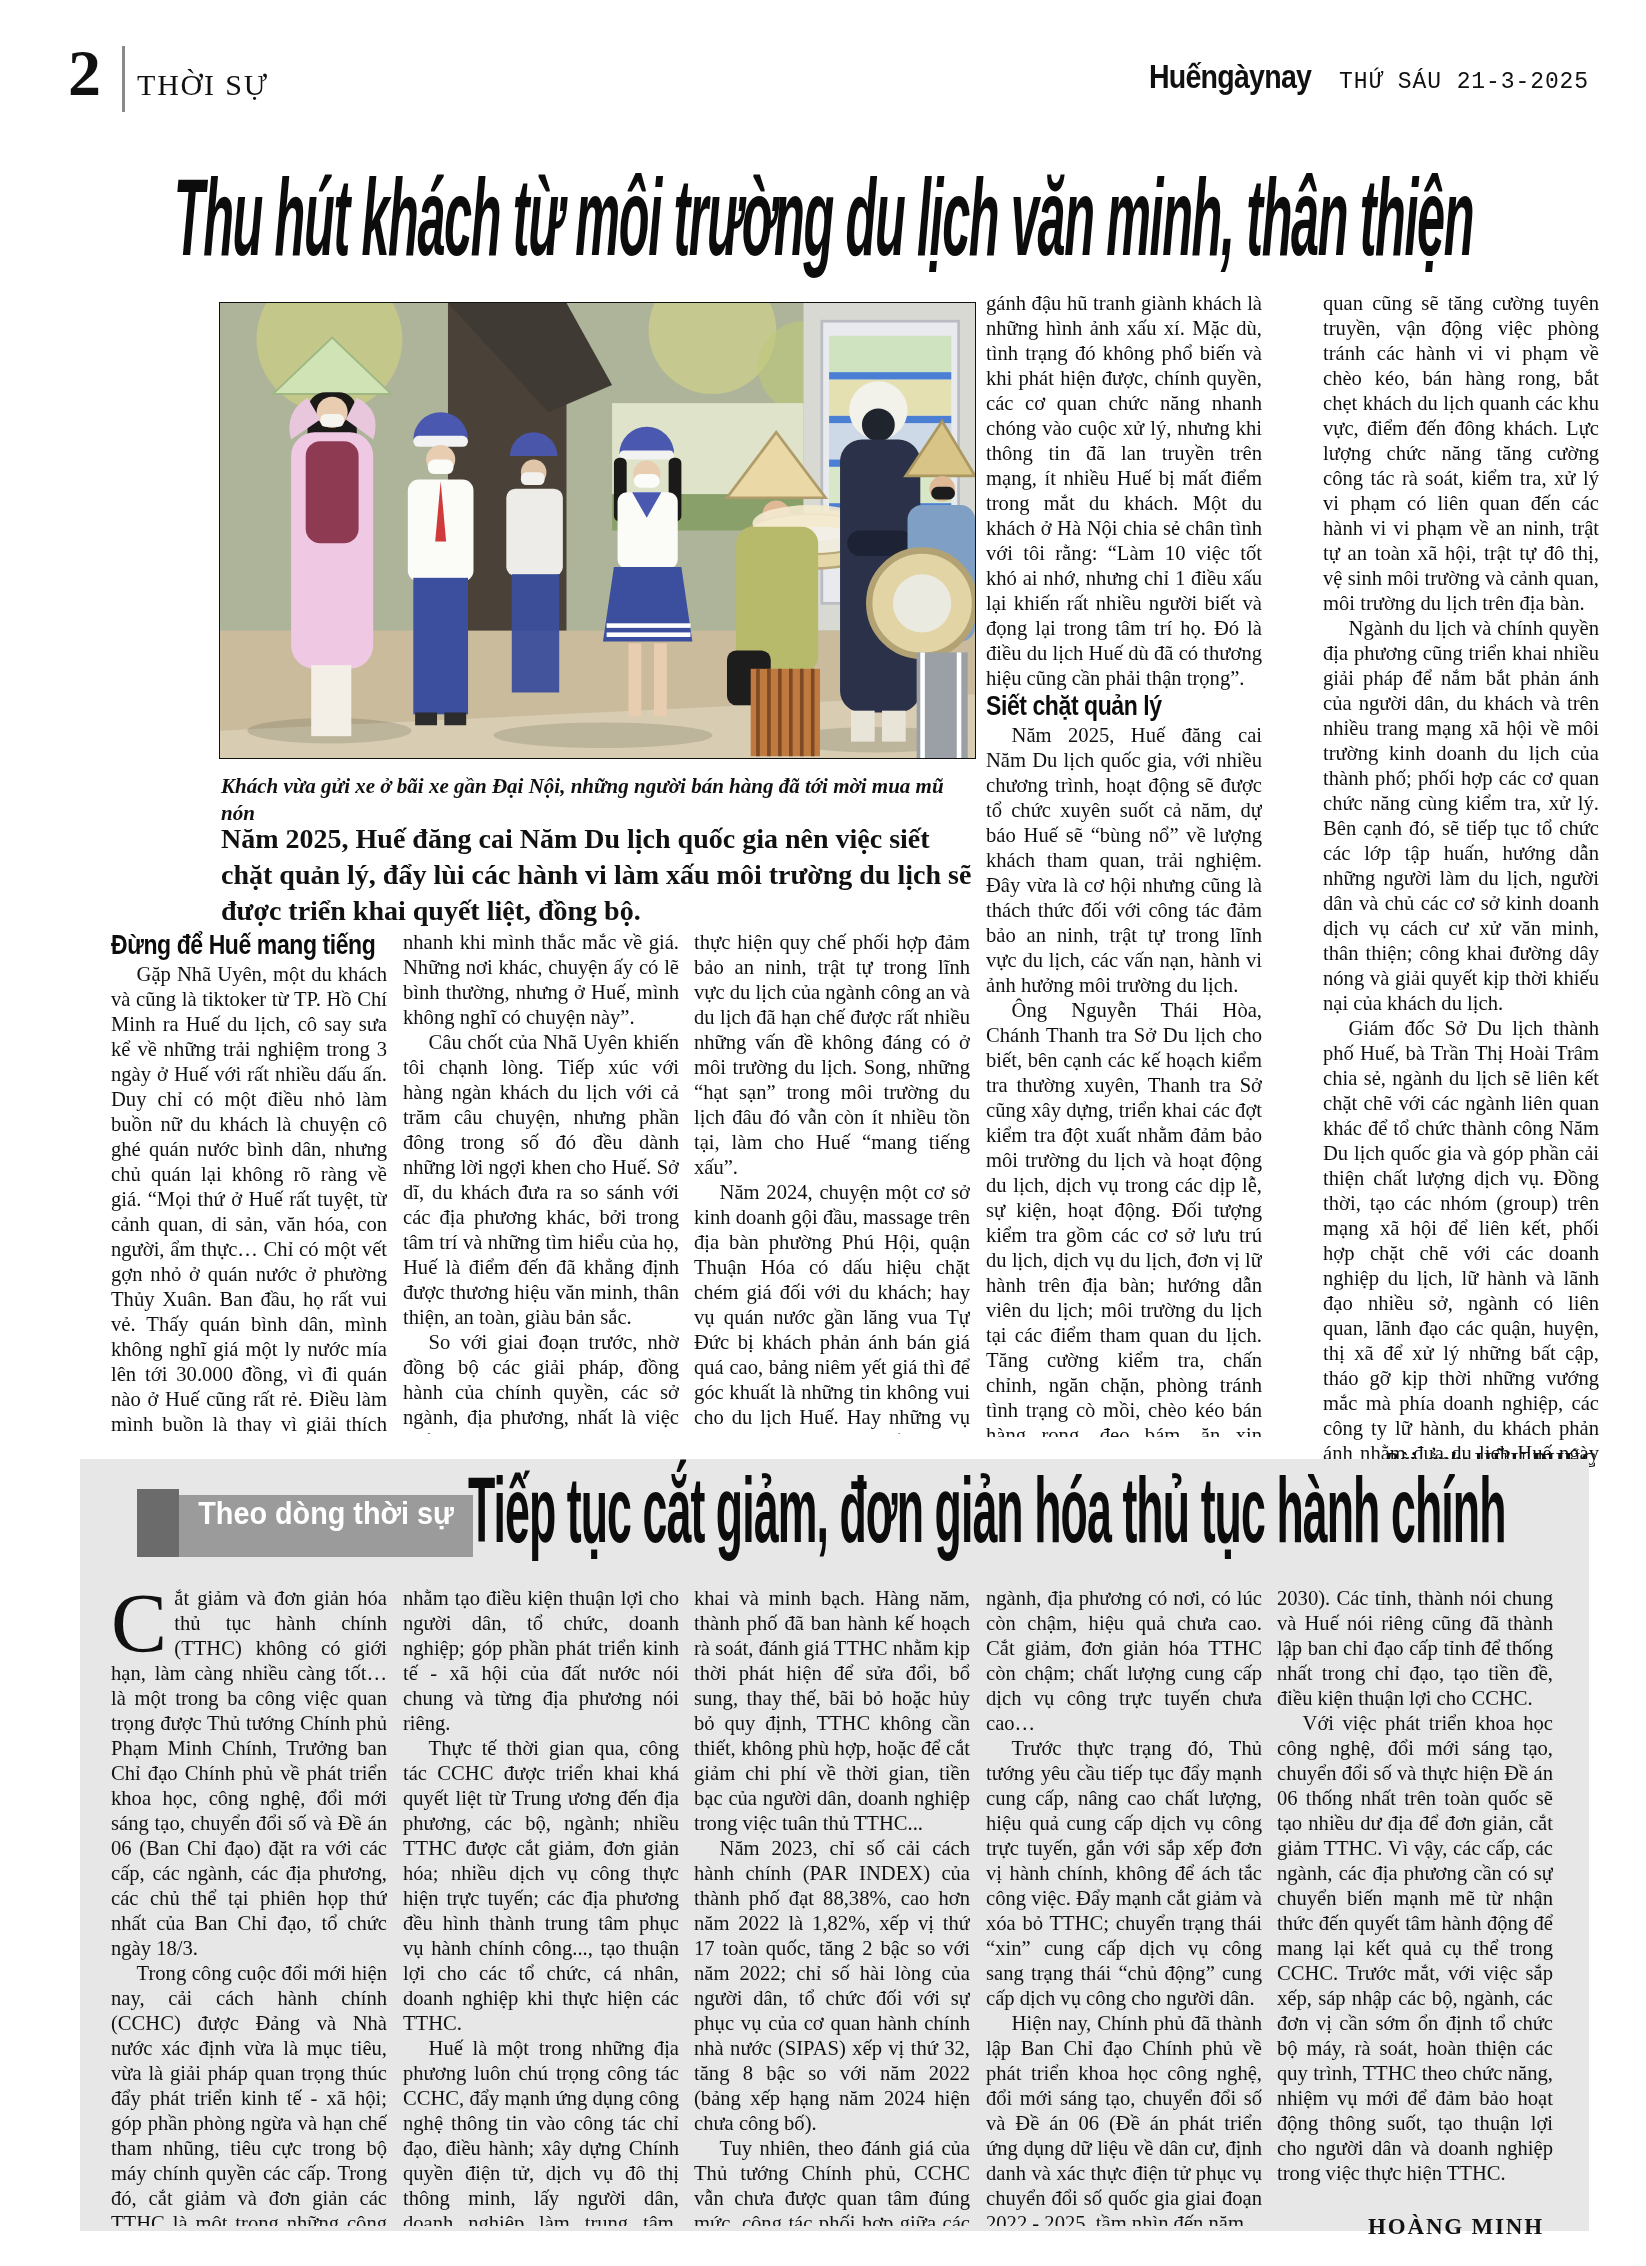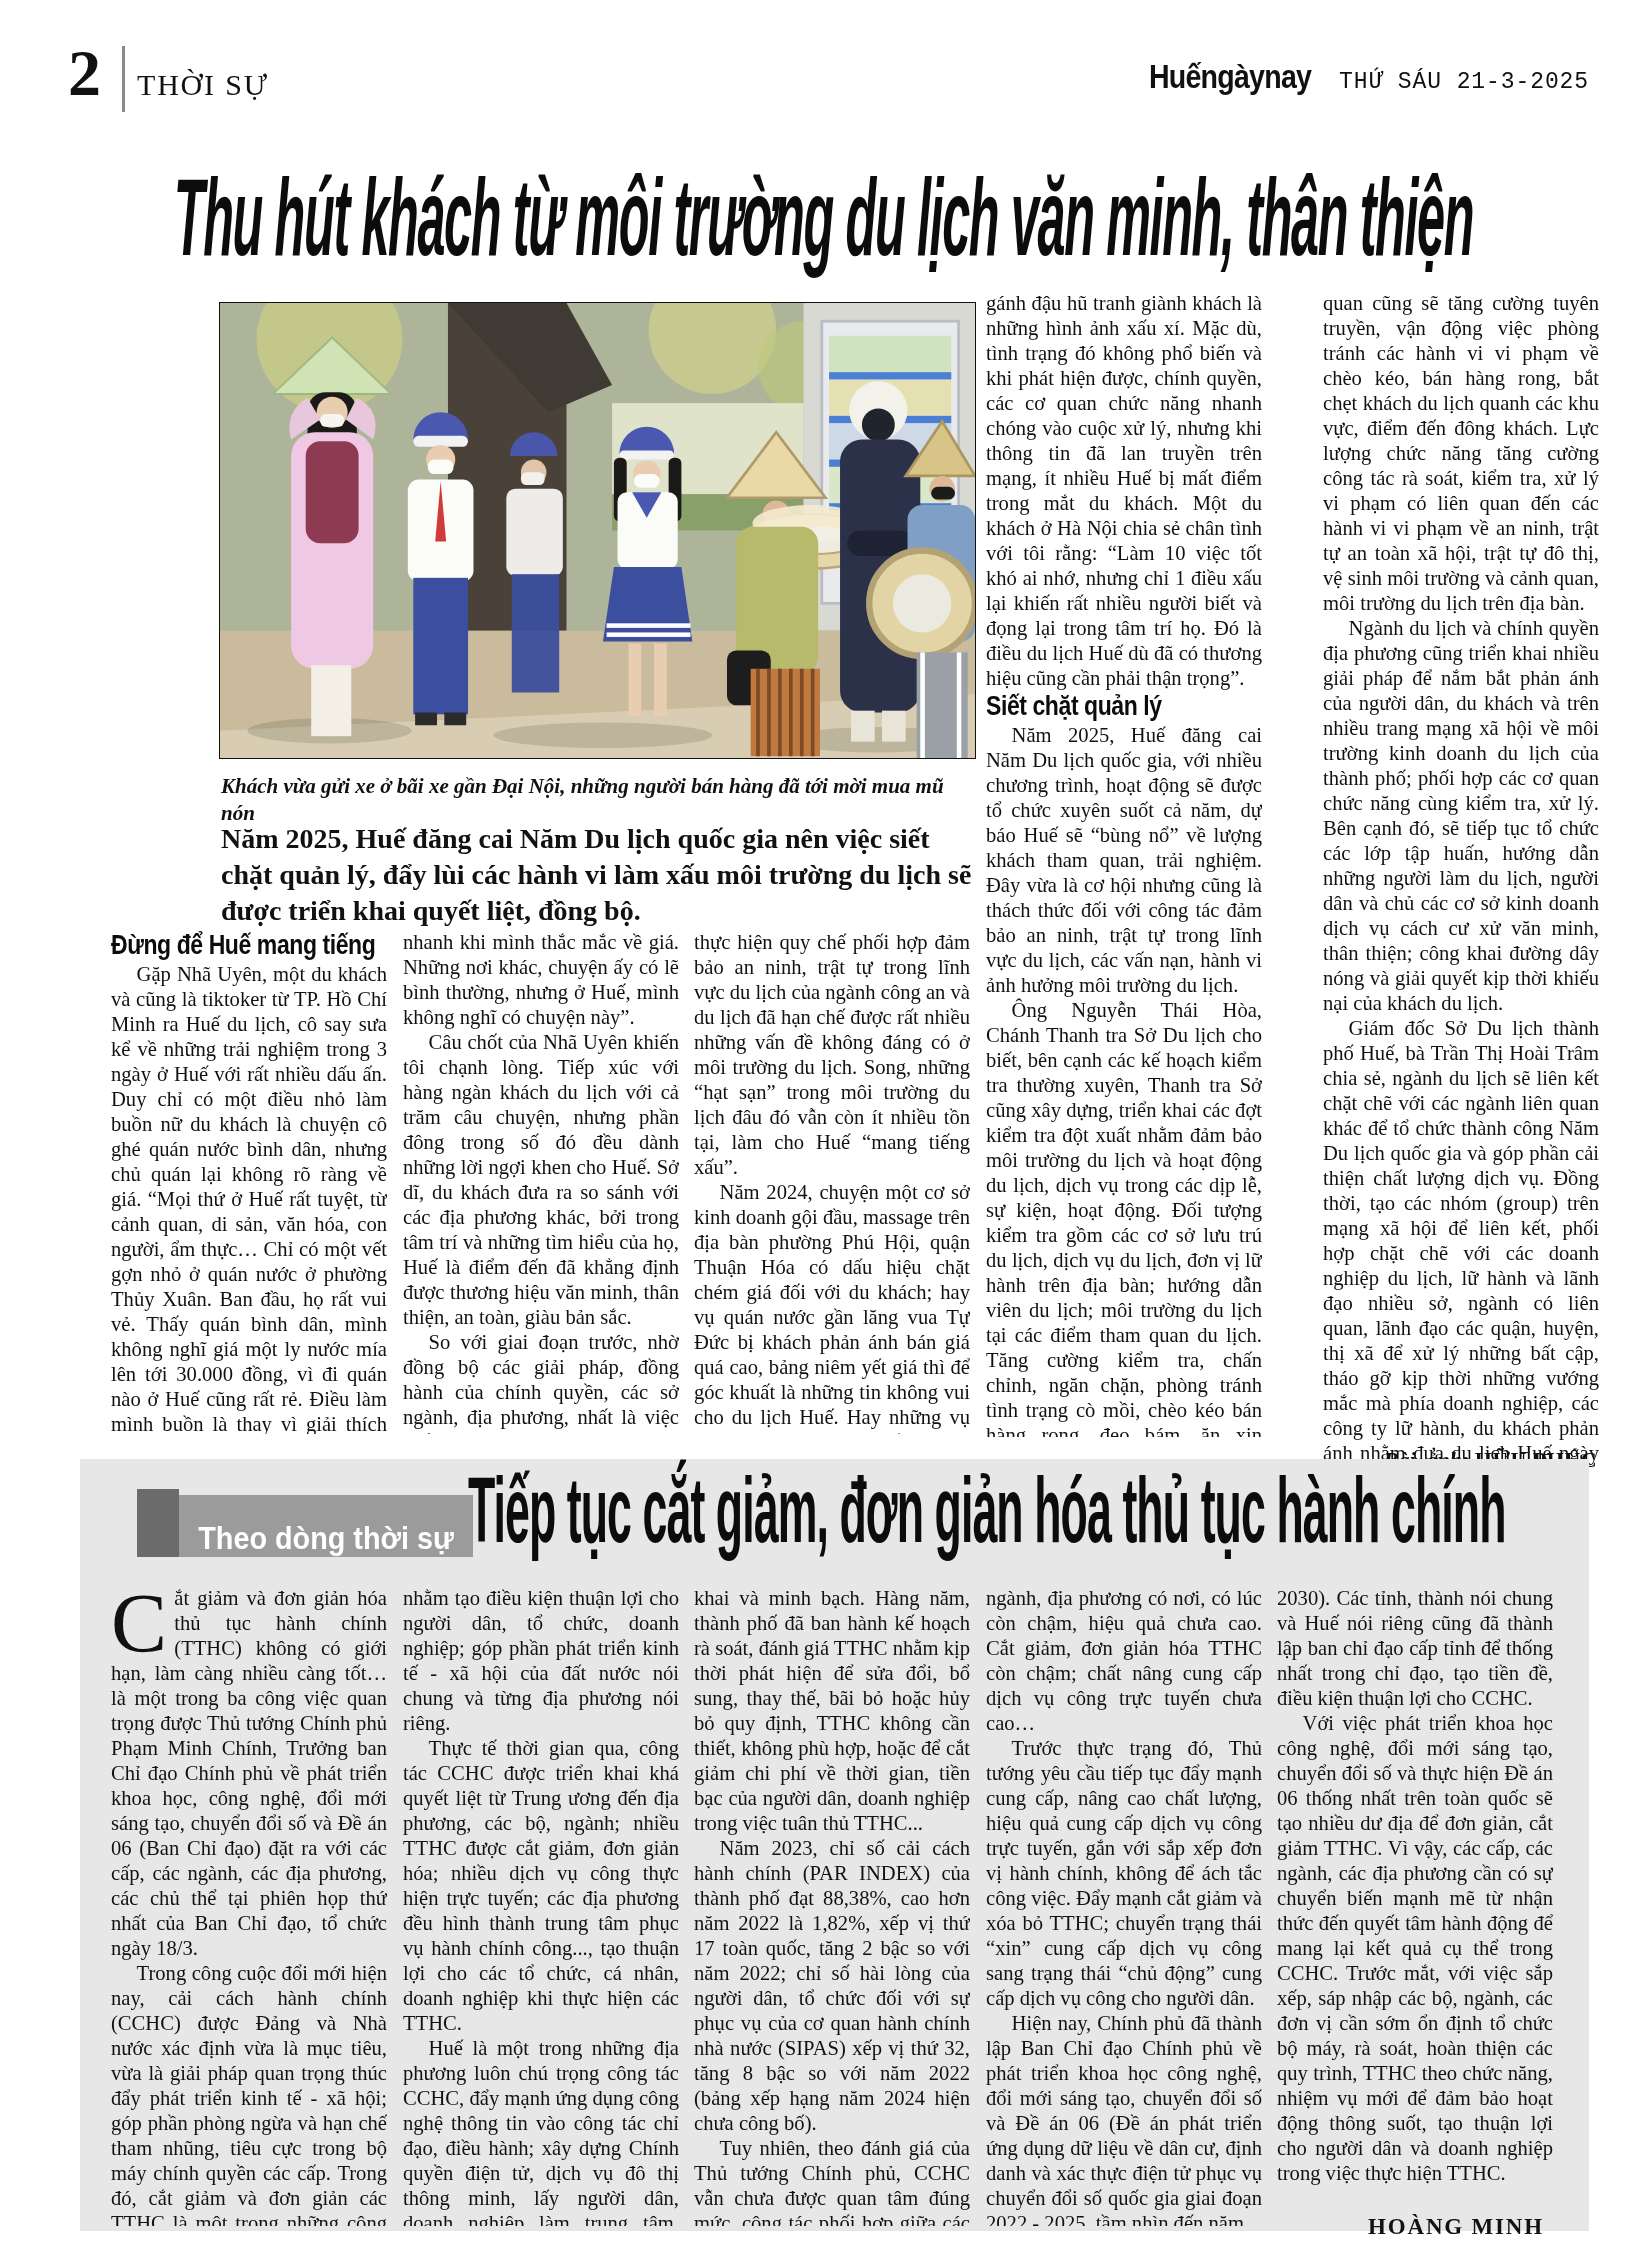--- a/index.html
+++ b/index.html
@@ -31,21 +31,21 @@
   .c2{left:403px;top:930px;height:504px;}
   .c3{left:694px;top:930px;height:504px;}
   .c4{left:986px;top:291px;height:1146px;}
   .c5{left:1277px;top:291px;height:1146px;padding-bottom:37px;margin-left:46px;}
   .byline{position:absolute;bottom:1.8px;right:1.8px;text-indent:0 !important;font-size:22px;}
   .byline em{font-weight:700;}
   .byline b{font-weight:700;font-style:normal;letter-spacing:0.5px;}
   
   .bottom-panel{position:absolute;left:80px;top:1459px;width:1509px;height:772px;background:#e7e7e7;}
   .kicker-sq{position:absolute;left:137px;top:1489px;width:42px;height:68px;background:#6b6b6b;}
-  .kicker-box{position:absolute;left:179px;top:1495px;width:294px;height:62px;background:#9b9b9b;display:flex;align-items:flex-end;justify-content:center;}
+  .kicker-box{position:absolute;left:179px;top:1495px;width:294px;height:62px;background:#9b9b9b;display:flex;align-items:flex-start;justify-content:center;}
   .kicker-box span{color:#fff;font-family:"Liberation Sans",sans-serif;font-weight:700;font-size:32px;white-space:nowrap;transform:scaleX(.9);}
   .headline2-wrap{position:absolute;left:384px;top:1455px;width:1206px;height:110px;display:flex;justify-content:center;align-items:center;}
   .headline2{font-family:"Liberation Sans",sans-serif;font-weight:700;font-size:86px;white-space:nowrap;letter-spacing:-1.8px;
              transform:scale(0.52,1.08);transform-origin:center center;color:#0c0c0c;}
   .b1{left:111px;top:1586px;height:640px;}
   .b2{left:403px;top:1586px;height:640px;}
   .b3{left:694px;top:1586px;height:640px;}
   .b4{left:986px;top:1586px;height:640px;}
   .b5{left:1277px;top:1586px;height:640px;padding-bottom:37px;}
   .dropcap{float:left;font-size:84px;line-height:68px;padding:3.7px 7.3px 0 0;font-family:"Liberation Serif",serif;}
@@ -232,21 +232,21 @@
       <p class="noindent">nhằm tạo điều kiện thuận lợi cho người dân, tổ chức, doanh nghiệp; góp phần phát triển kinh tế - xã hội của đất nước nói chung và từng địa phương nói riêng.</p>
       <p>Thực tế thời gian qua, công tác CCHC được triển khai khá quyết liệt từ Trung ương đến địa phương, các bộ, ngành; nhiều TTHC được cắt giảm, đơn giản hóa; nhiều dịch vụ công thực hiện trực tuyến; các địa phương đều hình thành trung tâm phục vụ hành chính công..., tạo thuận lợi cho các tổ chức, cá nhân, doanh nghiệp khi thực hiện các TTHC.</p>
       <p>Huế là một trong những địa phương luôn chú trọng công tác CCHC, đẩy mạnh ứng dụng công nghệ thông tin vào công tác chỉ đạo, điều hành; xây dựng Chính quyền điện tử, dịch vụ đô thị thông minh, lấy người dân, doanh nghiệp làm trung tâm, hướng tới nền hành chính hiện đại, công</p>
     </div>
   <div class="col b3">
       <p class="noindent">khai và minh bạch. Hàng năm, thành phố đã ban hành kế hoạch rà soát, đánh giá TTHC nhằm kịp thời phát hiện để sửa đổi, bổ sung, thay thế, bãi bỏ hoặc hủy bỏ quy định, TTHC không cần thiết, không phù hợp, hoặc để cắt giảm chi phí về thời gian, tiền bạc của người dân, doanh nghiệp trong việc tuân thủ TTHC...</p>
       <p>Năm 2023, chỉ số cải cách hành chính (PAR INDEX) của thành phố đạt 88,38%, cao hơn năm 2022 là 1,82%, xếp vị thứ 17 toàn quốc, tăng 2 bậc so với năm 2022; chỉ số hài lòng của người dân, tổ chức đối với sự phục vụ của cơ quan hành chính nhà nước (SIPAS) xếp vị thứ 32, tăng 8 bậc so với năm 2022 (bảng xếp hạng năm 2024 hiện chưa công bố).</p>
       <p>Tuy nhiên, theo đánh giá của Thủ tướng Chính phủ, CCHC vẫn chưa được quan tâm đúng mức, công tác phối hợp giữa các bộ,</p>
     </div>
   <div class="col b4">
-      <p class="noindent">ngành, địa phương có nơi, có lúc còn chậm, hiệu quả chưa cao. Cắt giảm, đơn giản hóa TTHC còn chậm; chất nâng cung cấp dịch vụ công trực tuyến chưa cao…</p>
+      <p class="noindent">ngành, địa phương có nơi, có lúc còn chậm, hiệu quả chưa cao. Cắt giảm, đơn giản hóa TTHC còn chậm; chất lượng cung cấp dịch vụ công trực tuyến chưa cao…</p>
       <p>Trước thực trạng đó, Thủ tướng yêu cầu tiếp tục đẩy mạnh cung cấp, nâng cao chất lượng, hiệu quả cung cấp dịch vụ công trực tuyến, gắn với sắp xếp đơn vị hành chính, không để ách tắc công việc. Đẩy mạnh cắt giảm và xóa bỏ TTHC; chuyển trạng thái “xin” cung cấp dịch vụ công sang trạng thái “chủ động” cung cấp dịch vụ công cho người dân.</p>
       <p>Hiện nay, Chính phủ đã thành lập Ban Chỉ đạo Chính phủ về phát triển khoa học công nghệ, đổi mới sáng tạo, chuyển đổi số và Đề án 06 (Đề án phát triển ứng dụng dữ liệu về dân cư, định danh và xác thực điện tử phục vụ chuyển đổi số quốc gia giai đoạn 2022 - 2025, tầm nhìn đến năm</p>
     </div>
   <div class="col b5">
       <p class="noindent">2030). Các tỉnh, thành nói chung và Huế nói riêng cũng đã thành lập ban chỉ đạo cấp tỉnh để thống nhất trong chỉ đạo, tạo tiền đề, điều kiện thuận lợi cho CCHC.</p>
       <p>Với việc phát triển khoa học công nghệ, đổi mới sáng tạo, chuyển đổi số và thực hiện Đề án 06 thống nhất trên toàn quốc sẽ tạo nhiều dư địa để đơn giản, cắt giảm TTHC. Vì vậy, các cấp, các ngành, các địa phương cần có sự chuyển biến mạnh mẽ từ nhận thức đến quyết tâm hành động để mang lại kết quả cụ thể trong CCHC. Trước mắt, với việc sắp xếp, sáp nhập các bộ, ngành, các đơn vị cần sớm ổn định tổ chức bộ máy, rà soát, hoàn thiện các quy trình, TTHC theo chức năng, nhiệm vụ mới để đảm bảo hoạt động thông suốt, tạo thuận lợi cho người dân và doanh nghiệp trong việc thực hiện TTHC.</p>
       <p class="signature">HOÀNG MINH</p>
     </div>
 
 </div>

